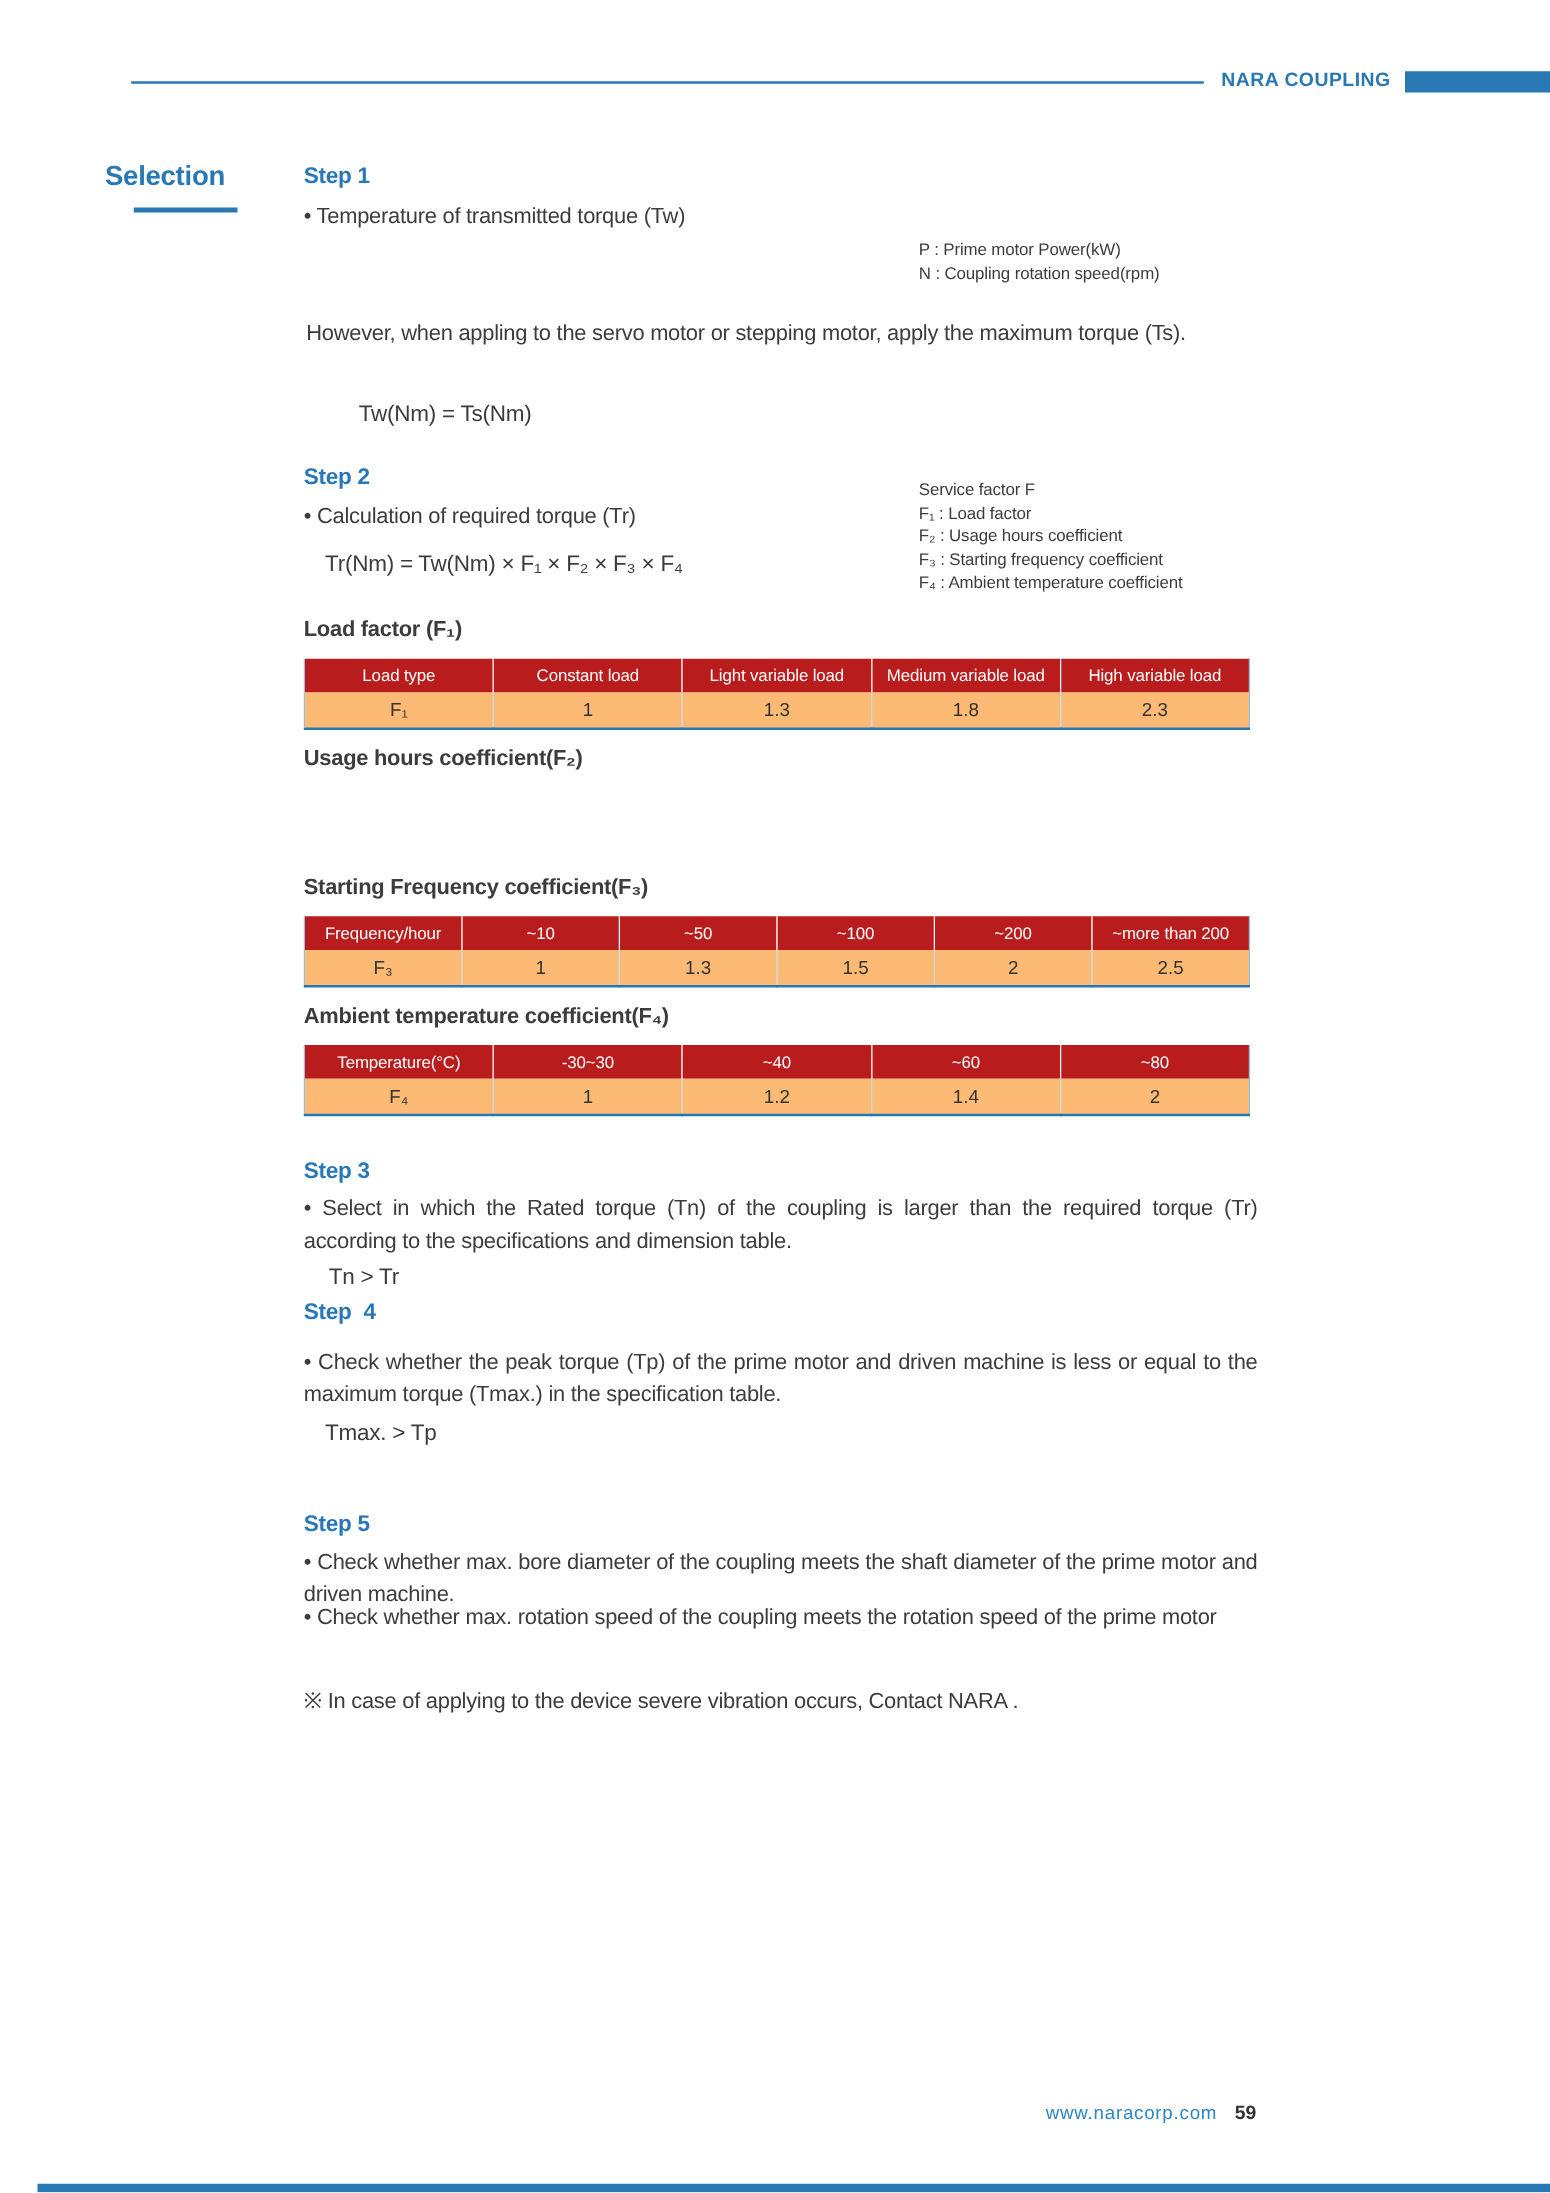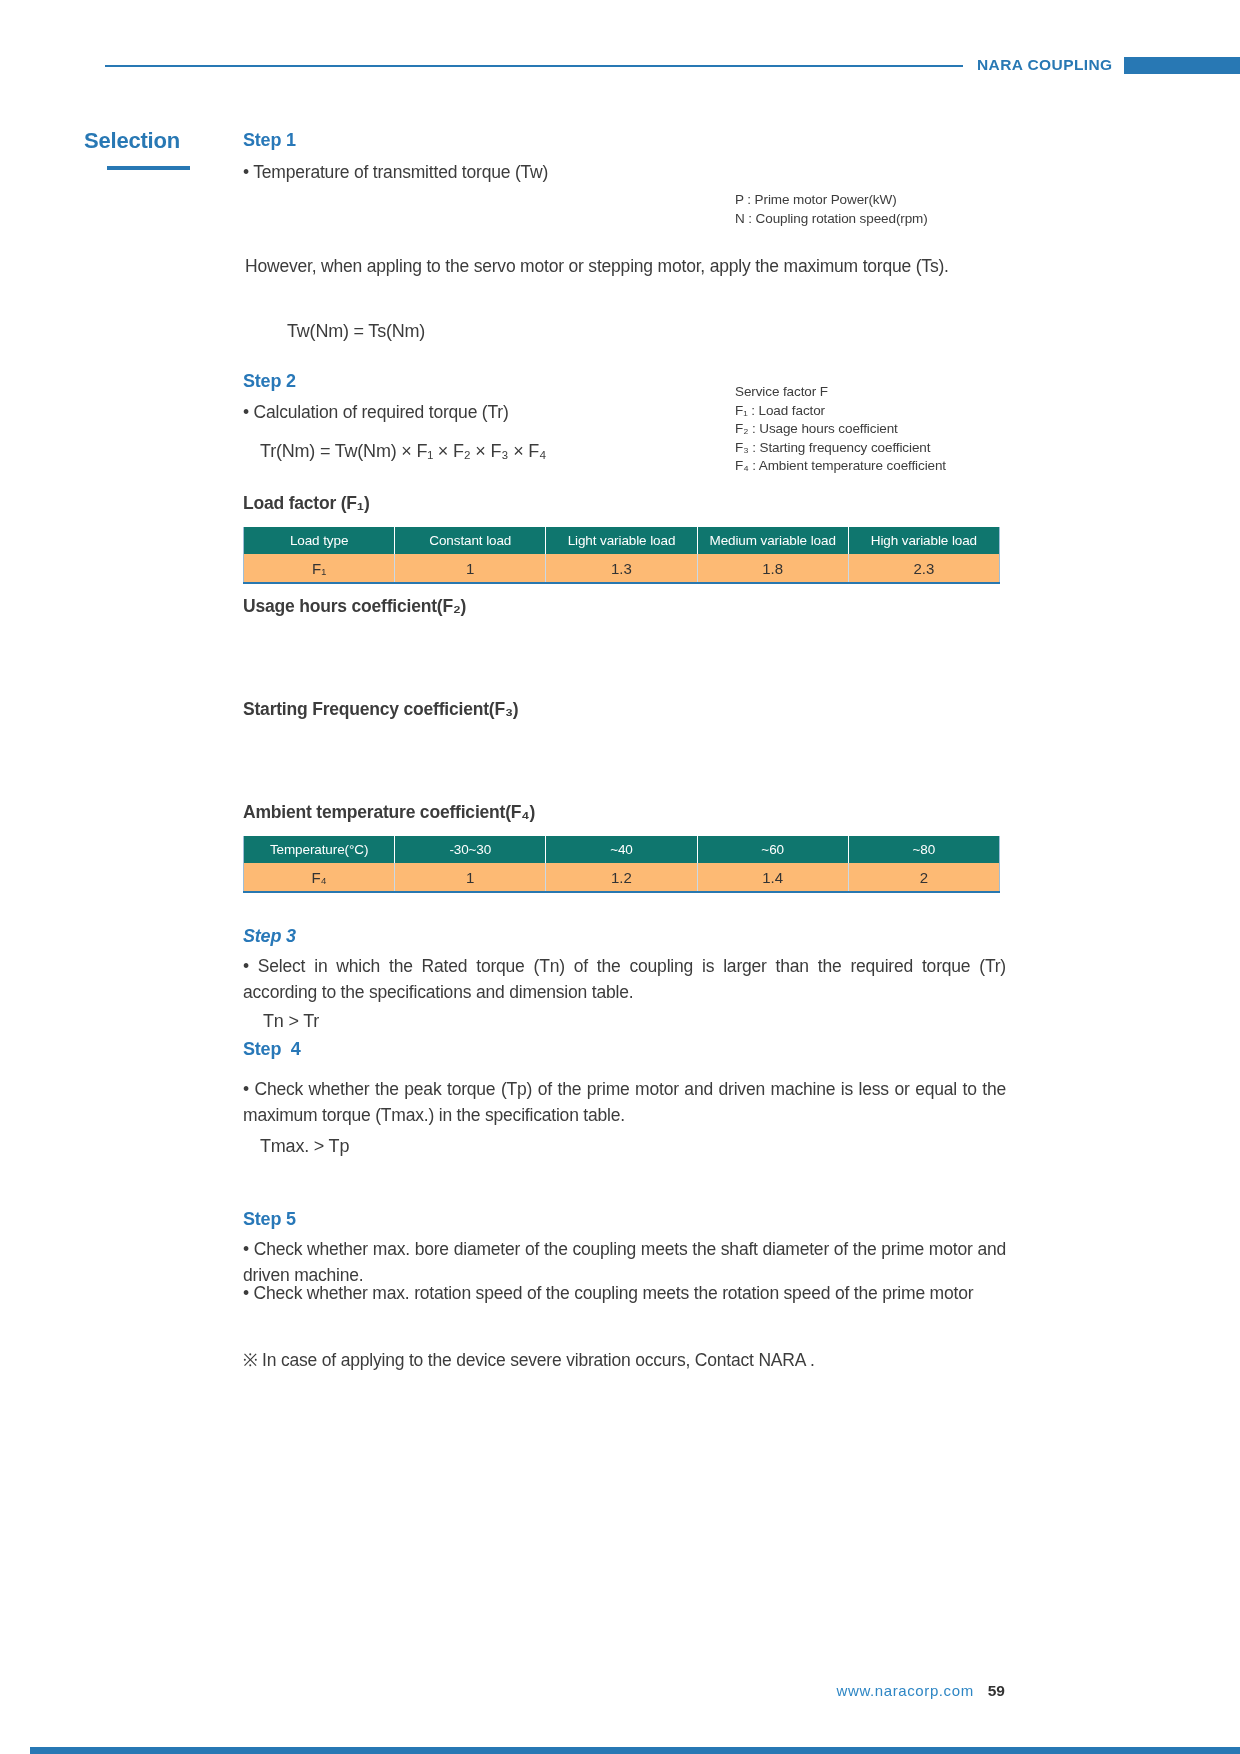--- a/index.html
+++ b/index.html
@@ -35,21 +35,21 @@
   .frac .den { padding-top:3px; }
 
   
   .table-title { font-size:17.5px; color:#3c3c3c; letter-spacing:-0.2px;font-weight:bold; }
   table.coef {
     width:757px; border-collapse:collapse; table-layout:fixed;
     border-left:1px solid #9dbed8; border-right:1px solid #9dbed8;
     border-bottom:2px solid #2878b0;
   }
   table.coef th {
-    background:#0f766e; color:#ffffff; font-weight:400; font-size:13.5px;
+    background:#b91c1c; color:#ffffff; font-weight:400; font-size:13.5px;
     height:27px; text-align:center; border-left:1px solid #ffffff;
     letter-spacing:-0.1px;
   }
   table.coef th:first-child { border-left:none; }
   table.coef td {
     background:#fdba74; color:#333333; font-size:15px;
     height:29px; text-align:center; border-left:1px solid #c9d9e6;
   }
   table.coef td:first-child { border-left:none; }
 
@@ -114,20 +114,42 @@
           <td>1.3</td>
           <td>1.8</td>
           <td>2.3</td>
         </tr>
       </tbody>
     </table>
 
   <div class="abs table-title" style="left:243px; top:596px;">Usage hours coefficient(F₂)</div>
 
   <div class="abs table-title" style="left:243px; top:699px;">Starting Frequency coefficient(F₃)</div>
+  <table class="abs coef" style="left:243px; top:733px;">
+      <thead>
+        <tr>
+          <th>Frequency/hour</th>
+          <th>~10</th>
+          <th>~50</th>
+          <th>~100</th>
+          <th>~200</th>
+          <th>~more than 200</th>
+        </tr>
+      </thead>
+      <tbody>
+        <tr>
+          <td>F₃</td>
+          <td>1</td>
+          <td>1.3</td>
+          <td>1.5</td>
+          <td>2</td>
+          <td>2.5</td>
+        </tr>
+      </tbody>
+    </table>
 
   <div class="abs table-title" style="left:243px; top:802px;">Ambient temperature coefficient(F₄)</div>
   <table class="abs coef" style="left:243px; top:836px;">
       <thead>
         <tr>
           <th>Temperature(°C)</th>
           <th>-30~30</th>
           <th>~40</th>
           <th>~60</th>
           <th>~80</th>
@@ -137,21 +159,21 @@
         <tr>
           <td>F₄</td>
           <td>1</td>
           <td>1.2</td>
           <td>1.4</td>
           <td>2</td>
         </tr>
       </tbody>
     </table>
 
-  <div class="abs step-title" style="left:243px; top:926px;font-style:italic;">Step 3</div>
+  <div class="abs step-title" style="left:243px; top:926px;">Step 3</div>
   <div class="abs body-text justify" style="left:243px; top:954px; width:763px;">• Select in which the Rated torque (Tn) of the coupling is larger than the required torque (Tr) according to the specifications and dimension table.</div>
   <div class="abs formula" style="left:263px; top:1011px;">Tn &gt; Tr</div>
 
   <div class="abs step-title" style="left:243px; top:1039px;">Step  4</div>
   <div class="abs body-text justify" style="left:243px; top:1077px; width:763px;">• Check whether the peak torque (Tp) of the prime motor and driven machine is less or equal to the maximum torque (Tmax.) in the specification table.</div>
   <div class="abs formula" style="left:260px; top:1136px;">Tmax. &gt; Tp</div>
 
   <div class="abs step-title" style="left:243px; top:1209px;">Step 5</div>
   <div class="abs body-text justify" style="left:243px; top:1237px; width:763px;">• Check whether max. bore diameter of the coupling meets the shaft diameter of the prime motor and driven machine.</div>
   <div class="abs body-text justify" style="left:243px; top:1281px; width:763px;">• Check whether max. rotation speed of the coupling meets the rotation speed of the prime motor</div>

